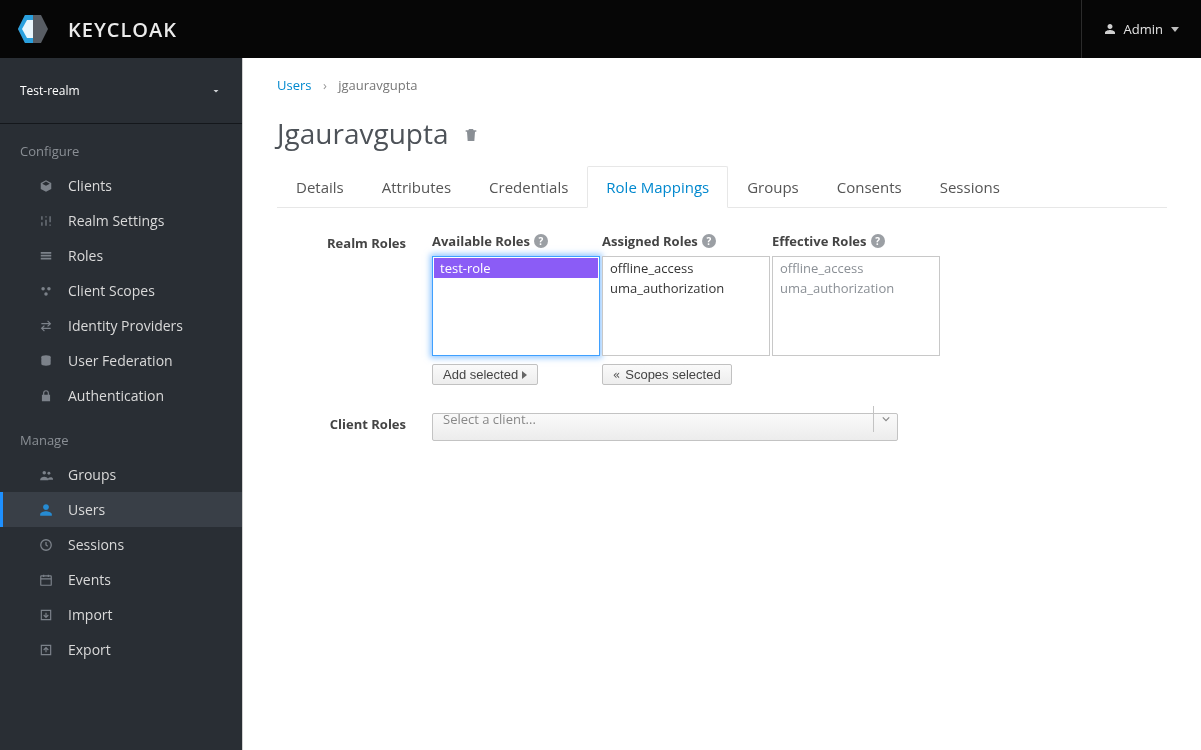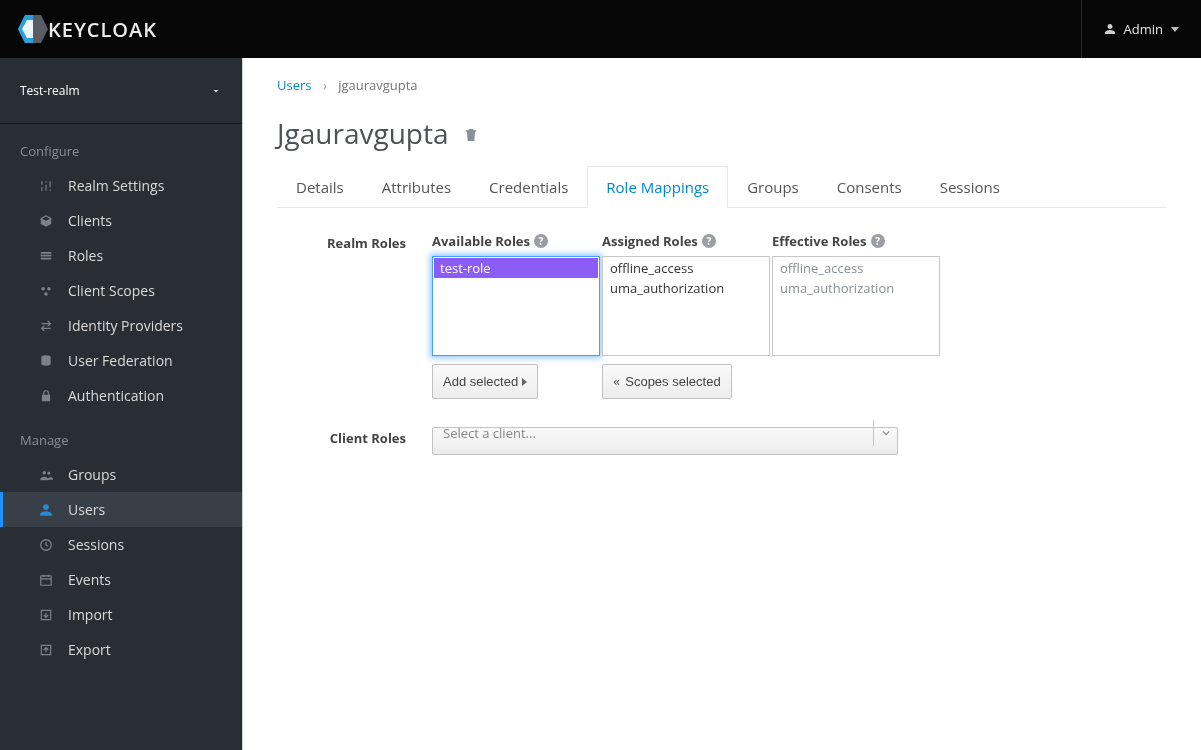--- a/index.html
+++ b/index.html
@@ -19,21 +19,21 @@
     background: #060606;
     color: #fff;
     display: flex;
     align-items: center;
     justify-content: space-between;
     padding: 0 22px 0 18px;
   }
   .logo {
     display: flex;
     align-items: center;
-    gap: 0;
+    gap: 20px;
     font-size: 20px;
     letter-spacing: 1px;
     font-weight: 600;
   }
   .logo svg { display: block; }
   .logo-text { color:#eaeaea; }
   .account {
     display: flex;
     align-items: center;
     gap: 8px;
@@ -211,21 +211,21 @@
     background: #8b5cf6;
     color: #fff;
   }
   .listbox.disabled { color:#8a8f95; }
   .btn {
     margin-top: 8px;
     display: inline-flex;
     align-items: center;
     gap: 4px;
     font-size: 13px;
-    padding: 9px 10px;
+    padding: 2px 10px;
     background: linear-gradient(#fafafa,#ededed);
     border: 1px solid #c1c1c1;
     border-radius: 2px;
     color: #444;
     cursor: pointer;
   }
   .chev-right-sm {
     width:0;height:0;
     border-top:4px solid transparent;
     border-bottom:4px solid transparent;
@@ -284,32 +284,32 @@
       <svg width="12" height="12" viewBox="0 0 24 24" fill="#cfd2d5">
           <path d="M7 10l5 5 5-5z"></path>
         </svg>
     </div>
 
     <div class="section-label">Configure</div>
 
     <div class="nav-item">
       <span class="nav-icon">
           <svg width="14" height="14" viewBox="0 0 24 24" fill="currentColor">
+            <path d="M12 2 3 7v10l9 5 9-5V7l-9-5zm0 2.3L18.5 8 12 11.7 5.5 8 12 4.3z"></path>
+          </svg>
+        </span>
+      <span class="nav-label">Clients</span>
+    </div>
+    <div class="nav-item">
+      <span class="nav-icon">
+          <svg width="14" height="14" viewBox="0 0 24 24" fill="currentColor">
             <path d="M4 4v6h2V4H4zm0 10v6h2v-6H4zm7-10v2h2V4h-2zm0 6v10h2V10h-2zm7-6v10h2V4h-2zm0 14v2h2v-2h-2z"></path>
           </svg>
         </span>
       <span class="nav-label">Realm Settings</span>
-    </div>
-    <div class="nav-item">
-      <span class="nav-icon">
-          <svg width="14" height="14" viewBox="0 0 24 24" fill="currentColor">
-            <path d="M12 2 3 7v10l9 5 9-5V7l-9-5zm0 2.3L18.5 8 12 11.7 5.5 8 12 4.3z"></path>
-          </svg>
-        </span>
-      <span class="nav-label">Clients</span>
     </div>
     <div class="nav-item">
       <span class="nav-icon">
           <svg width="14" height="14" viewBox="0 0 24 24" fill="currentColor">
             <path d="M3 5h18v3H3zM3 10h18v3H3zM3 15h18v3H3z"></path>
           </svg>
         </span>
       <span class="nav-label">Roles</span>
     </div>
     <div class="nav-item">

